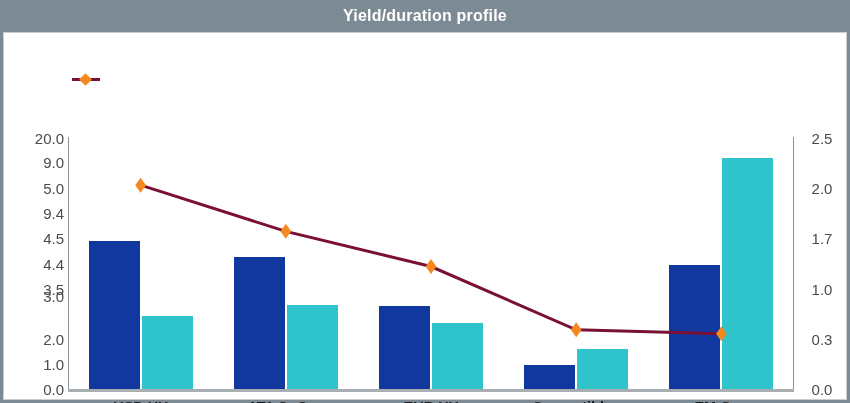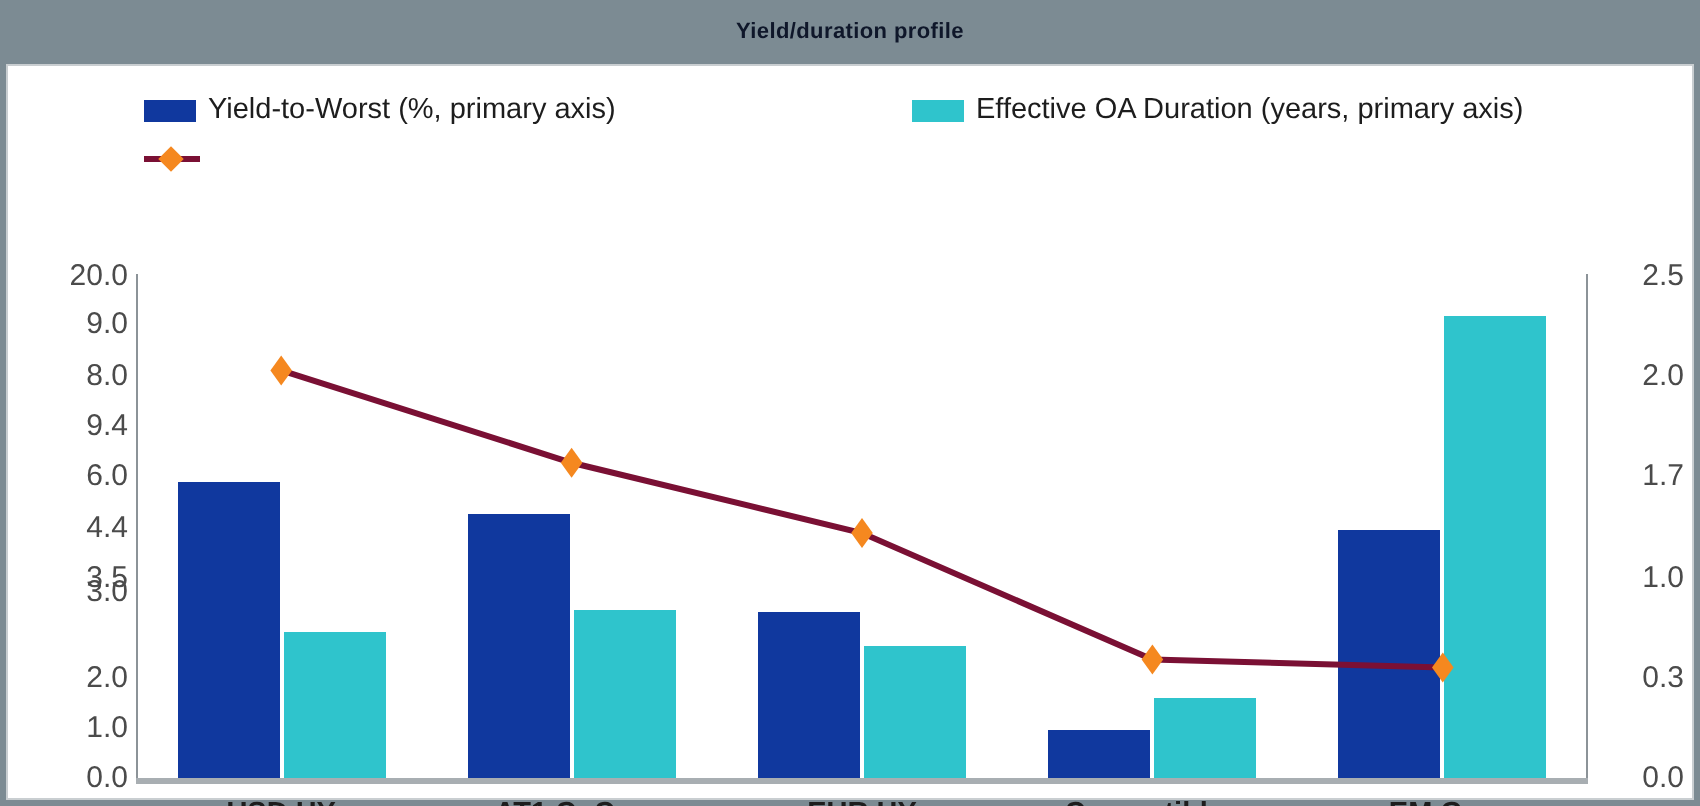--- a/index.html
+++ b/index.html
@@ -14,22 +14,22 @@
     width: 850px; height: 403px;
     background: #7c8b93;
   }
   
   #title-bar {
     position: absolute; left: 0; top: 0;
     width: 850px; height: 32px;
     display: flex; align-items: center; justify-content: center;
   }
   #chart-title {
-    color: #0f172a;
-    font-size: 11px;
+    color: #ffffff;
+    font-size: 16px;
     font-weight: bold;
     letter-spacing: 0.2px;
   }
   
   #plot-panel {
     position: absolute;
     left: 3px; top: 32px;
     width: 844px; height: 368px;
     background: #ffffff;
     border: 1px solid #c9ced1;
@@ -84,21 +84,21 @@
     width: 48px; height: 262px;
   }
   .ytick {
     position: absolute;
     width: 100%;
     font-size: 15px;
     color: #4b4b4b;
     transform: translateY(-50%);
   }
   #y-axis-left .ytick  { text-align: right; }
-  #y-axis-right .ytick { text-align: right; padding-left: 8px; }
+  #y-axis-right .ytick { text-align: center; padding-left: 8px; }
 
   #axis-line-left {
     position: absolute;
     left: 64px; top: 104px;
     width: 1px; height: 253px;
     background: #8c9398;
   }
   #axis-line-right {
     position: absolute;
     left: 789px; top: 104px;
@@ -158,46 +158,38 @@
 
 <div id="chart-card" style="background: rgb(124, 139, 147);">
 
   <div id="title-bar">
     <div id="chart-title">Yield/duration profile</div>
   </div>
 
   <div id="plot-panel" style="background: rgb(255, 255, 255);">
 
     <div id="legend">
-      <div class="legend-item" id="legend-item-ytw">
-        <span class="swatch" style="background: rgb(16, 56, 158);"></span>
-        <span class="legend-label">Yield-to-Worst (%, primary axis)</span>
-      </div>
-      <div class="legend-item" id="legend-item-duration">
-        <span class="swatch" style="background: rgb(47, 196, 204);"></span>
-        <span class="legend-label">Effective OA Duration (years, primary axis)</span>
-      </div>
       <div class="legend-item" id="legend-item-ratio">
         <span class="line-swatch">
           <span class="lbar" style="background: rgb(122, 16, 52);"></span>
           <span class="ldia" style="background: rgb(245, 136, 31);"></span>
         </span>
       </div>
     </div>
 
     <div id="y-axis-left">
         <div class="ytick" style="top: 260px;">0.0</div>
         <div class="ytick" style="top: 234.9px;">1.0</div>
         <div class="ytick" style="top: 209.8px;">2.0</div>
         <div class="ytick" style="top: 167px;">3.0</div>
         <div class="ytick" style="top: 159.6px;">3.5</div>
         <div class="ytick" style="top: 134.5px;">4.4</div>
-        <div class="ytick" style="top: 109.4px;">6.0</div>
+        <div class="ytick" style="top: 109.4px;">4.5</div>
         <div class="ytick" style="top: 84.3px;">9.4</div>
-        <div class="ytick" style="top: 59.2px;">8.0</div>
+        <div class="ytick" style="top: 59.2px;">5.0</div>
         <div class="ytick" style="top: 33px;">9.0</div>
         <div class="ytick" style="top: 9px;">20.0</div>
       </div>
     <div id="y-axis-right">
         <div class="ytick" style="top: 260px;">0.0</div>
         <div class="ytick" style="top: 209.8px;">0.3</div>
         <div class="ytick" style="top: 159.6px;">1.0</div>
         <div class="ytick" style="top: 109.4px;">1.7</div>
         <div class="ytick" style="top: 59.2px;">2.0</div>
         <div class="ytick" style="top: 9px;">2.5</div>

